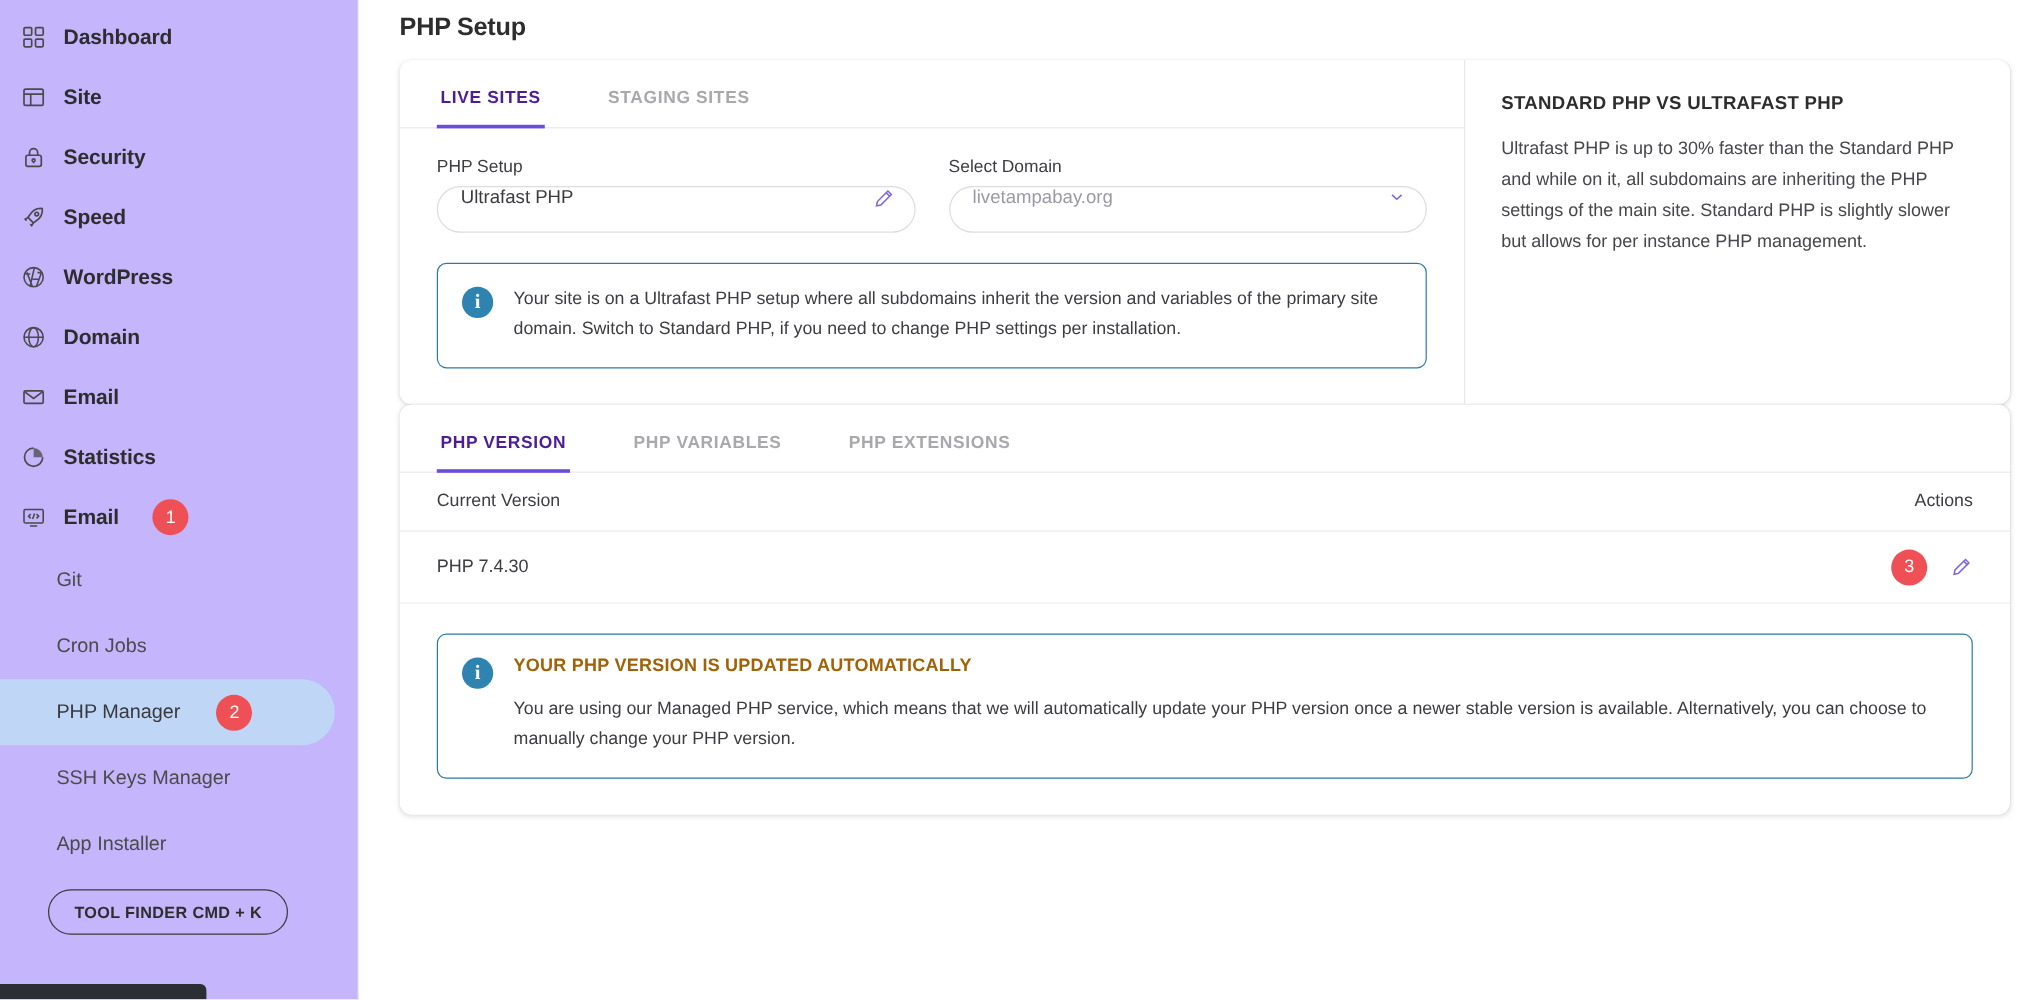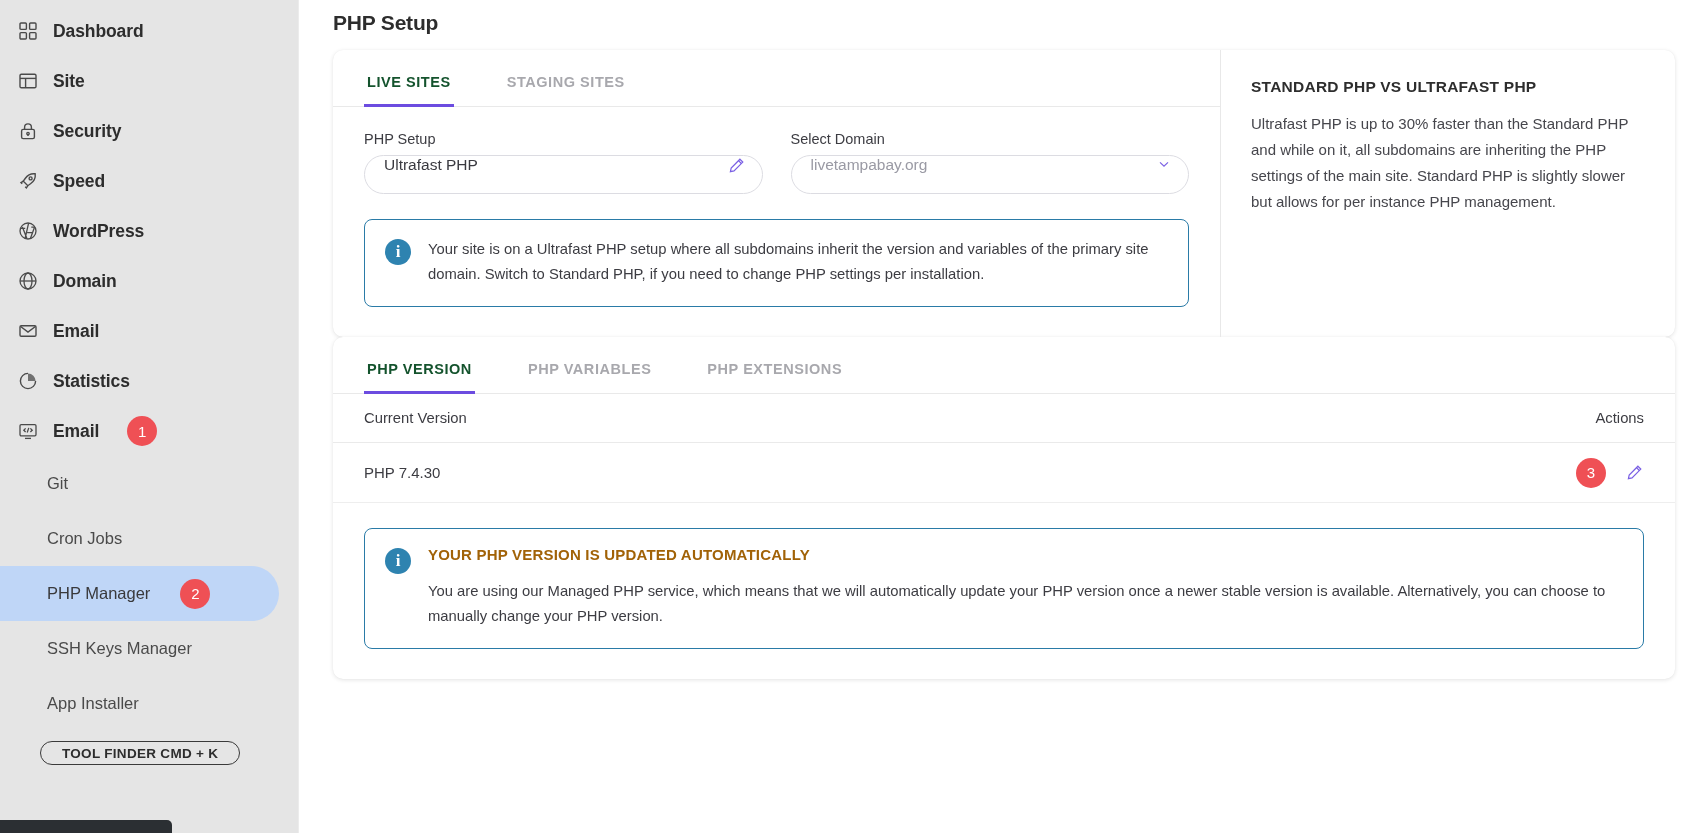--- a/index.html
+++ b/index.html
@@ -8,21 +8,21 @@
     overflow: hidden;
     font-family: "Liberation Sans", sans-serif;
     background: #ffffff;
     color: #2b2b2b;
   }
   .app { display: flex; width: 1701px; height: 833px; position: relative; }
 
   
   .sidebar {
     width: 299px; min-width: 299px; height: 833px;
-    background: #e5e5e5;
+    background: #c4b5fd;
     position: relative;
     overflow: hidden;
     border-right: 1px solid #ececec;
   }
   .nav-main { padding-top: 6px; }
   .nav-item {
     display: flex; align-items: center;
     height: 50px;
     padding-left: 17px;
     gap: 14px;
@@ -61,21 +61,21 @@
     font-size: 15px; font-weight: 500;
     display: flex; align-items: center; justify-content: center;
     flex: 0 0 30px;
   }
   .nav-item .badge { margin-left: 14px; }
   .nav-sub .badge { margin-left: 16px; }
 
   .tool-finder-wrap { padding: 10px 0 0 40px; }
   .tool-finder {
     display: inline-flex; align-items: center; justify-content: center;
-    height: 24px; padding: 0 21px;
+    height: 38px; padding: 0 21px;
     border: 1.6px solid #3a3a3a; border-radius: 20px;
     font-size: 13.5px; font-weight: 700; letter-spacing: 0.3px;
     color: #2d2d2d; background: transparent;
     white-space: nowrap;
   }
   .sidebar-bottom-dark {
     position: absolute; left: 0; bottom: 0;
     width: 172px; height: 13px;
     background: #2b2f33;
     border-top-right-radius: 5px;
@@ -119,21 +119,21 @@
     gap: 0;
   }
   .tab {
     font-size: 14.5px; font-weight: 700; letter-spacing: 0.55px;
     color: #a8a8ad;
     padding: 0 3px 14px 3px;
     margin-right: 50px;
     border-bottom: 3px solid transparent;
     position: relative; top: 1px;
   }
-  .tab.active { color: #14532d; border-bottom-color: #6c4ce0; }
+  .tab.active { color: #4c1d95; border-bottom-color: #6c4ce0; }
 
   .form-row { display: flex; gap: 28px; padding: 24px 31px 0 31px; }
   .field { flex: 1; max-width: 421px; }
   .field-label {
     font-size: 14.5px; font-weight: 400; color: #3c3c42;
     margin-bottom: 8px;
   }
   .control {
     height: 39px;
     border: 1px solid #dcdce2; border-radius: 20px;

